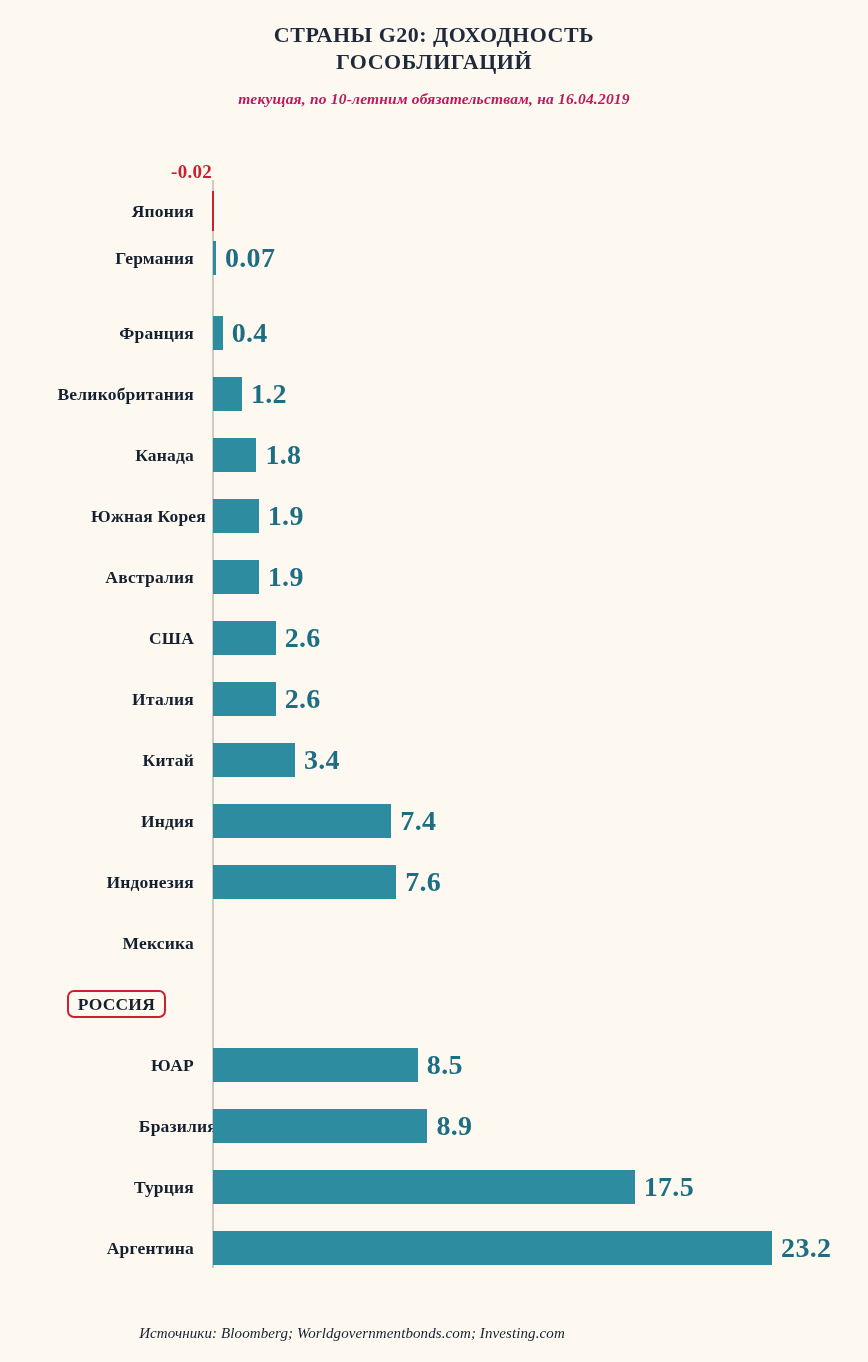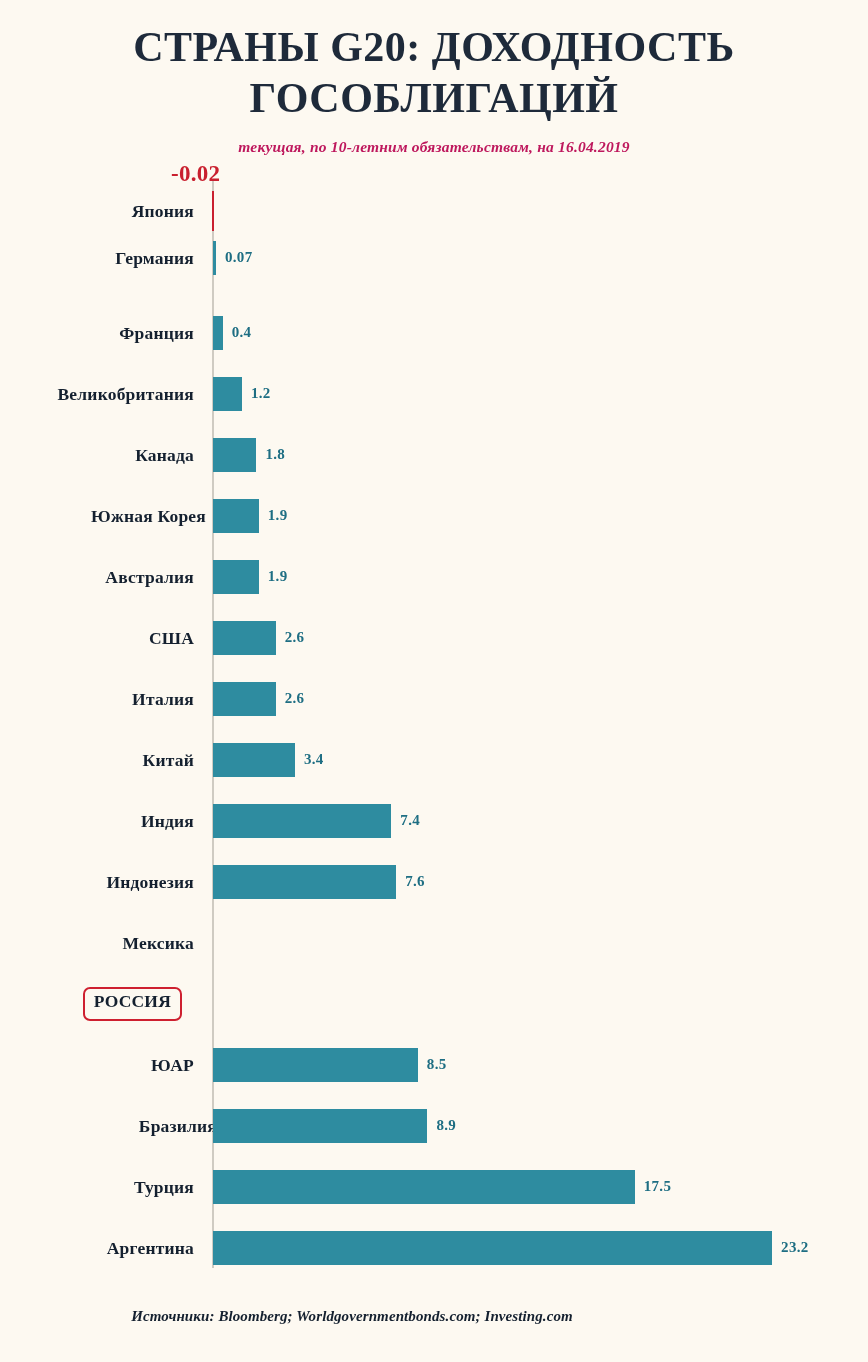--- a/index.html
+++ b/index.html
@@ -11,21 +11,21 @@
     overflow:hidden;
     position:relative;
   }
   .sheet{position:relative;width:868px;height:1362px;box-sizing:border-box;}
 
   
   .header{padding-top:22px;text-align:center;}
   .title{
     font-family:"Liberation Serif","DejaVu Serif",serif;
     font-weight:bold;
-    font-size:42px;
+    font-size:22px;
     letter-spacing:0.5px;
     color:#1E2A3A;
     line-height:1.22;
     margin:0 auto;
     width:640px;
     text-transform:uppercase;
   }
   .subtitle{
     font-style:italic;
     font-weight:bold;
@@ -75,21 +75,21 @@
     align-items:center;
   }
   .bar{
     height:34px;
     background:#2E8CA0;
     box-sizing:border-box;
   }
   .val{
     margin-left:9px;
     font-weight:bold;
-    font-size:15px;
+    font-size:28px;
     color:#1E6E83;
     white-space:nowrap;
     letter-spacing:0.3px;
   }
 
   
   .row.neg .bar{
     background:#C9202F;
     width:2px;
     height:40px;
@@ -98,55 +98,55 @@
     left:212px;
     height:40px;
     align-items:flex-start;
   }
   .row.neg .val{
     position:absolute;
     left:-41px;
     top:-30px;
     margin-left:0;
     color:#C9202F;
-    font-size:23px;
+    font-size:19px;
   }
 
   
   .row.hl .cat-label{
     border:2px solid #CE2030;
     border-radius:7px;
-    padding:2px 9px 7px 9px;
+    padding:2px 9px 1px 9px;
     background:#FDF9F1;
-    right:686px;
+    right:702px;
   }
   .row.hl .bar{
     border:2px solid #CE2030;
   }
   .row.hl .val{
     border:2px solid #CE2030;
     padding:1px 7px 2px 7px;
     margin-left:7px;
     background:#FDF9F1;
     line-height:1.25;
   }
 
   
   .footer{
     position:absolute;
     left:0; bottom:0;
     width:868px; height:90px;
   }
   .source{
     position:absolute;
-    left:0; top:36px;
+    left:0; top:53px;
     width:704px;
     text-align:center;
     font-style:italic;
-    font-weight:bold;
+    font-weight:normal;
     font-size:15px;
     color:#14202F;
     letter-spacing:0.1px;
   }
   .logo{
     position:absolute;
     right:18px; top:12px;
     width:130px; height:62px;
     display:flex;
     align-items:center;

